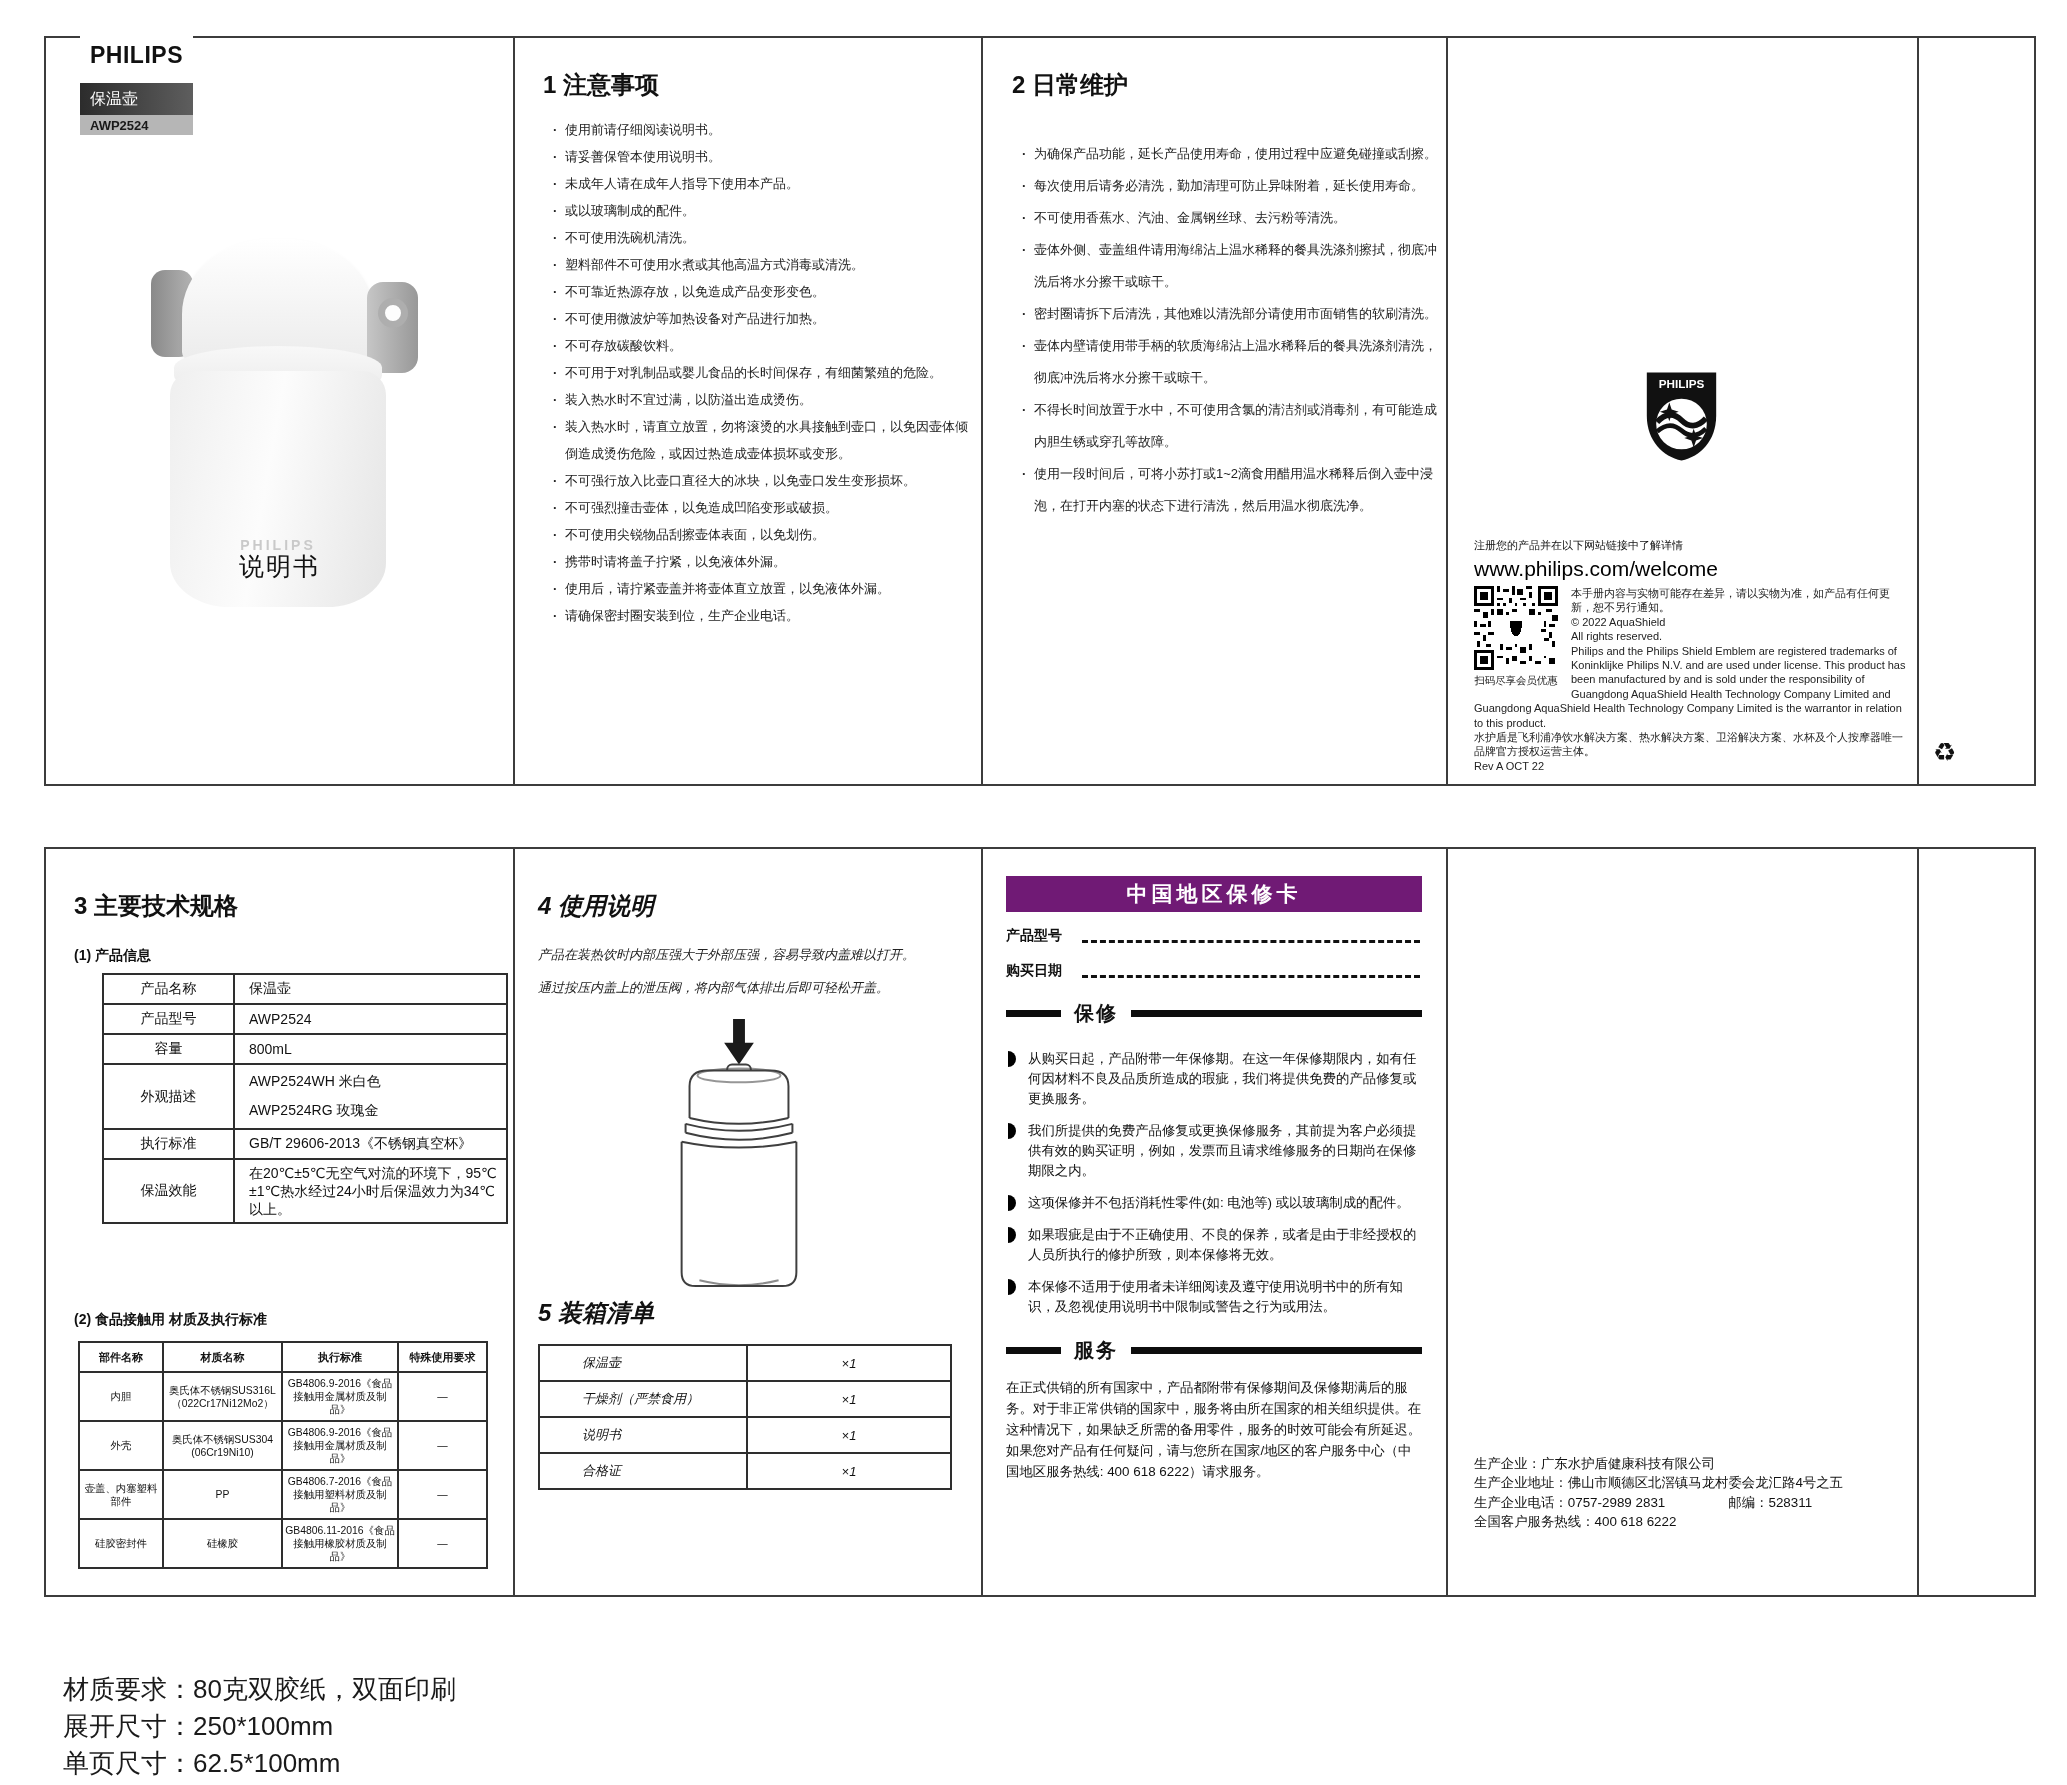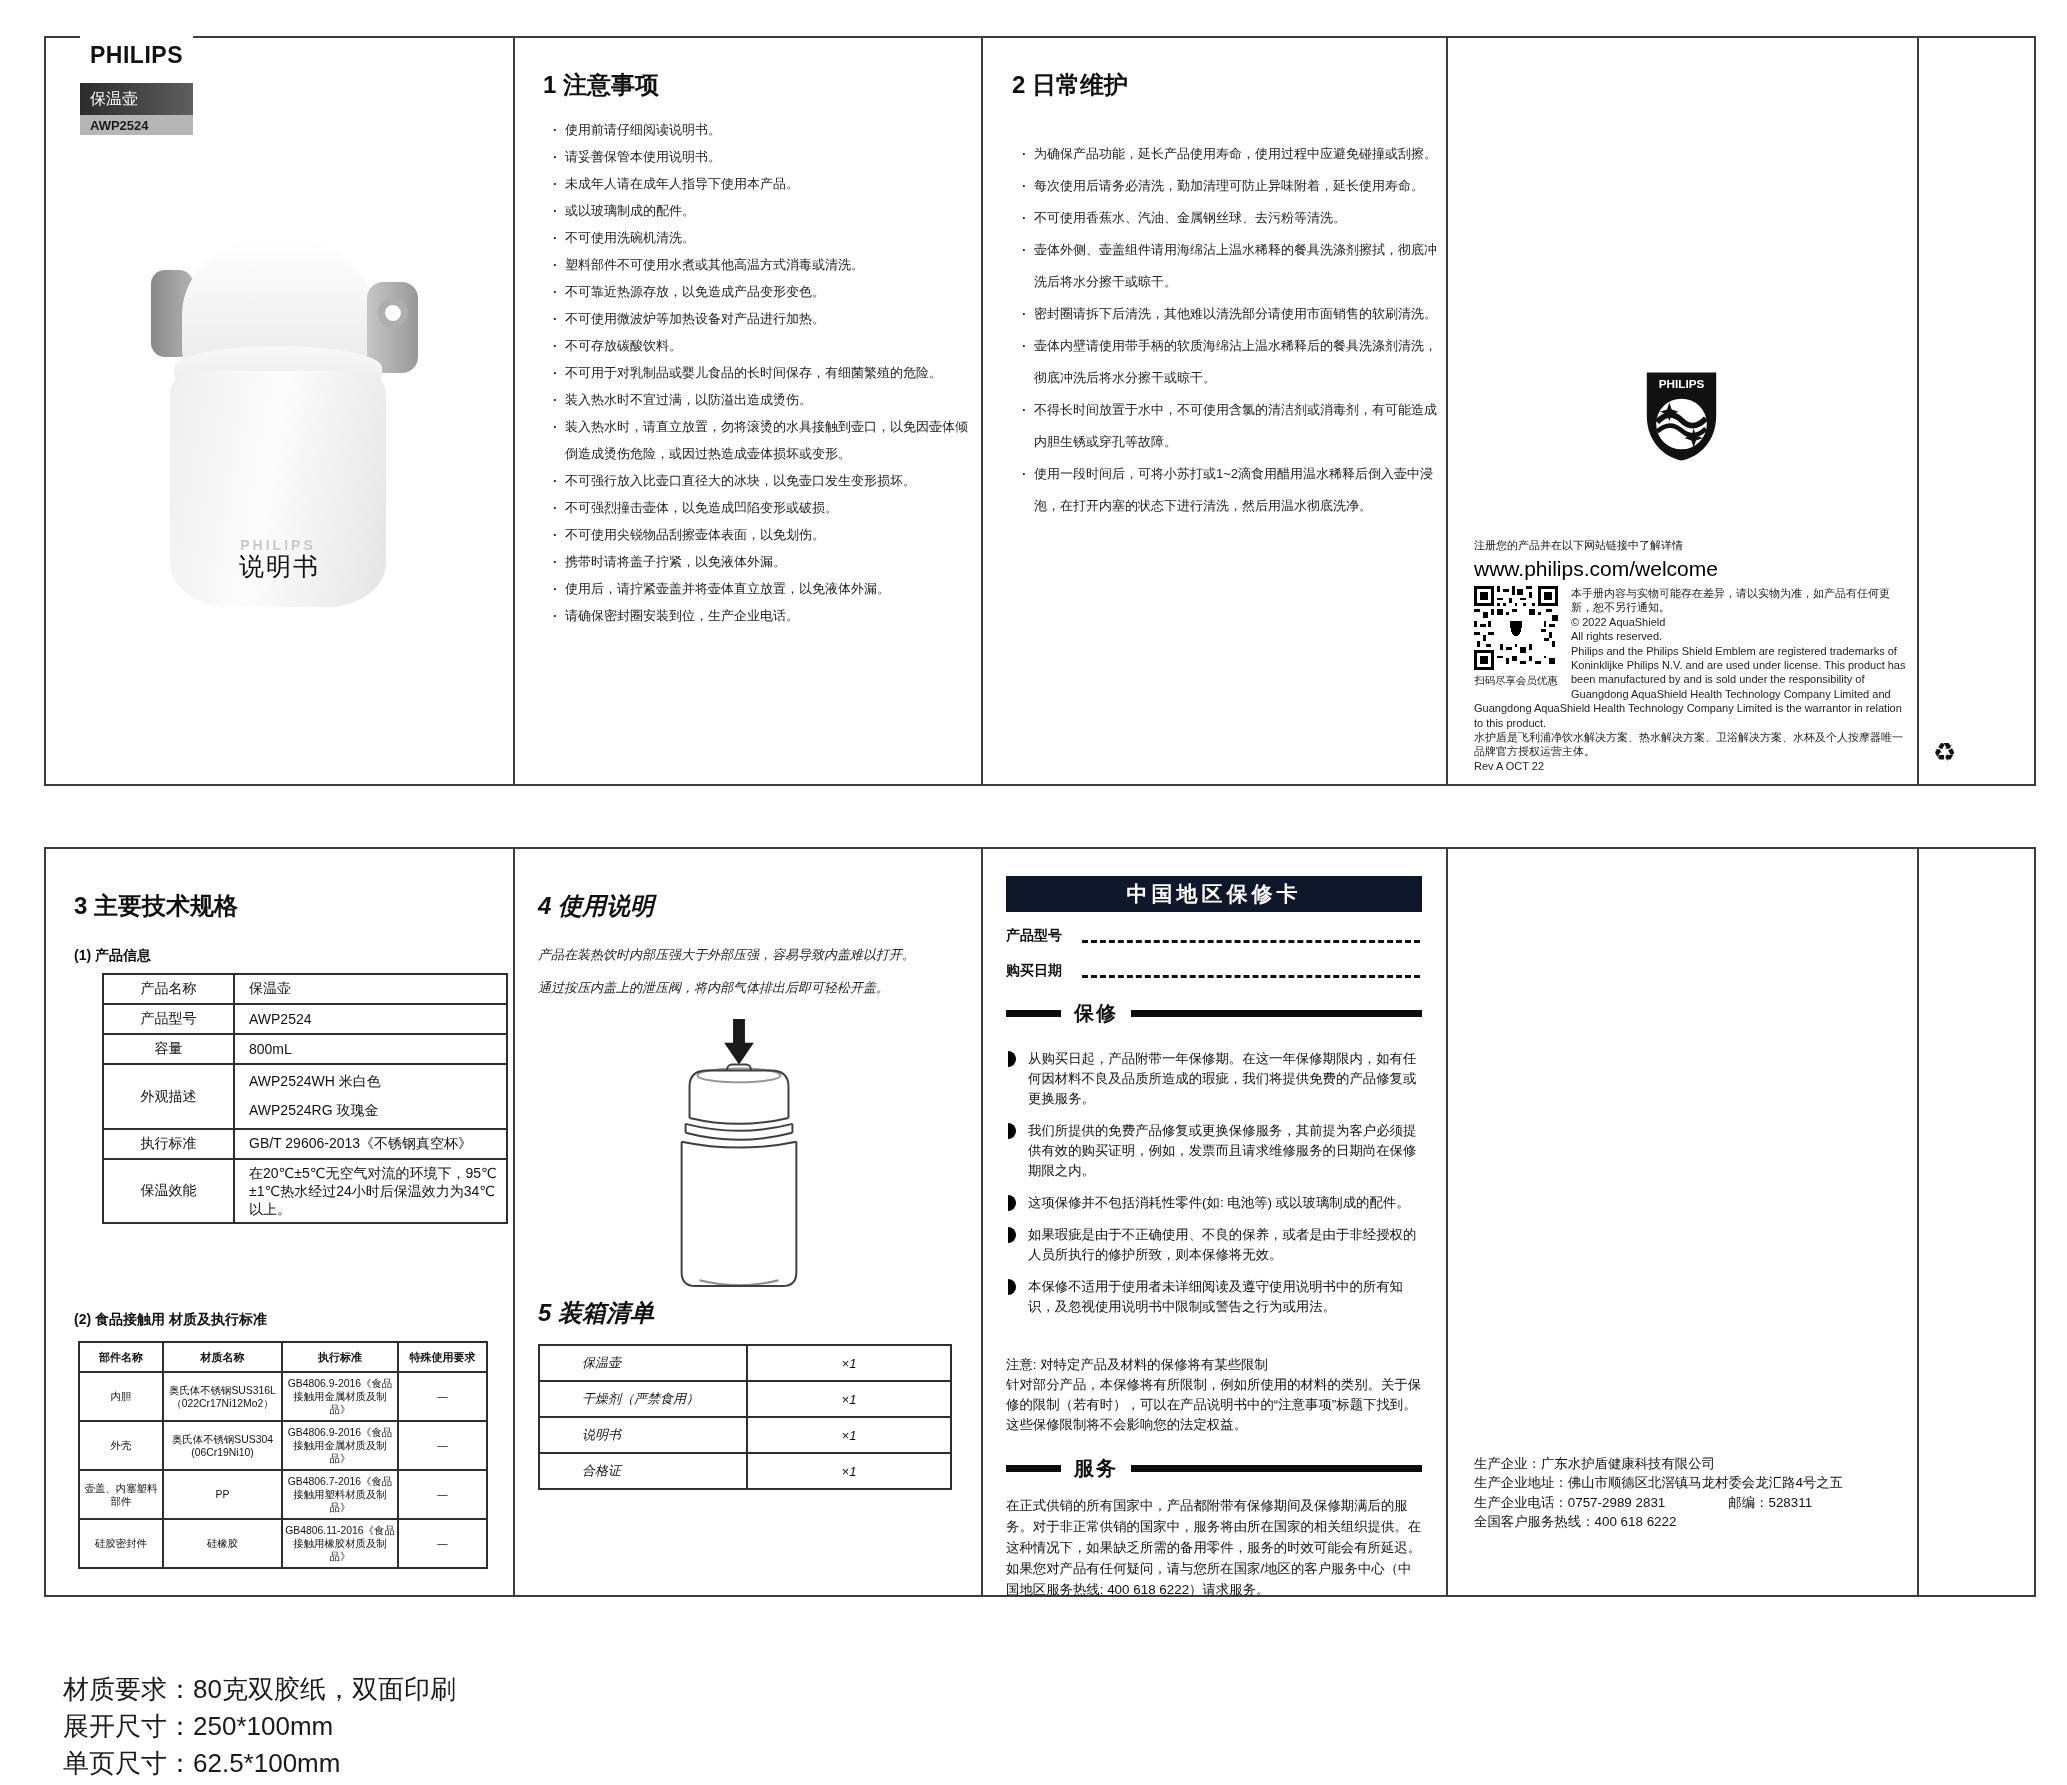--- a/index.html
+++ b/index.html
@@ -87,21 +87,21 @@
   .u-para { width:420px; font-size:13px; line-height:33px; color:#222; }
   .jar-draw { position:absolute; left:117px; top:170px; }
   .pack-wrap { position:absolute; left:25px; top:447px; }
   .pack-table { width:414px; margin-top:14px; }
   .pack-table td { border:2px solid #2e2e2e; font-size:13px; height:36px; color:#111; }
   .pack-item { padding-left:42px; }
   .pack-qty { text-align:center; }
 
   
   .wwrap { margin:27px 0 0 25px; width:416px; }
-  .banner { height:36px; background:#0f172a; color:#fff; font-size:21px;
+  .banner { height:36px; background:#701a75; color:#fff; font-size:21px;
     font-weight:bold; text-align:center; line-height:36px; letter-spacing:4px; }
   .wrow { display:flex; margin-top:15px; height:20px; }
   .wlbl { font-size:14px; font-weight:bold; color:#111; flex:none; }
   .dash { flex:1; border-bottom:3px dashed #111; margin:0 2px 4px 20px; }
   .sec-header { display:flex; align-items:center; gap:13px; margin-top:18px; }
   .bar-l { width:55px; height:7px; background:#0d0d0d; flex:none; }
   .bar-r { flex:1; height:7px; background:#0d0d0d; }
   .sec-t { font-size:20px; font-weight:bold; color:#111; letter-spacing:2px; }
   .wbullets { margin-top:22px; }
   .wb { display:flex; margin-bottom:12px; }
@@ -452,24 +452,20 @@
         </div>
         <div class="wb">
           <span class="wb-marker"></span>
           <span class="wb-text">如果瑕疵是由于不正确使用、不良的保养，或者是由于非经授权的人员所执行的修护所致，则本保修将无效。</span>
         </div>
         <div class="wb">
           <span class="wb-marker"></span>
           <span class="wb-text">本保修不适用于使用者未详细阅读及遵守使用说明书中的所有知识，及忽视使用说明书中限制或警告之行为或用法。</span>
         </div>
       </div>
-      <div class="wnotice">
-        <div>注意: 对特定产品及材料的保修将有某些限制</div>
-        <div>针对部分产品，本保修将有所限制，例如所使用的材料的类别。关于保修的限制（若有时），可以在产品说明书中的“注意事项”标题下找到。这些保修限制将不会影响您的法定权益。</div>
-      </div>
       <div class="sec-header" style="margin-top:20px">
         <span class="bar-l"></span>
         <span class="sec-t">服务</span>
         <span class="bar-r"></span>
       </div>
       <div class="wservice">在正式供销的所有国家中，产品都附带有保修期间及保修期满后的服务。对于非正常供销的国家中，服务将由所在国家的相关组织提供。在这种情况下，如果缺乏所需的备用零件，服务的时效可能会有所延迟。如果您对产品有任何疑问，请与您所在国家/地区的客户服务中心（中国地区服务热线: 400 618 6222）请求服务。</div>
     </div>
   </div>
 
   <div class="tcol" style="left:1400px;width:471px">

